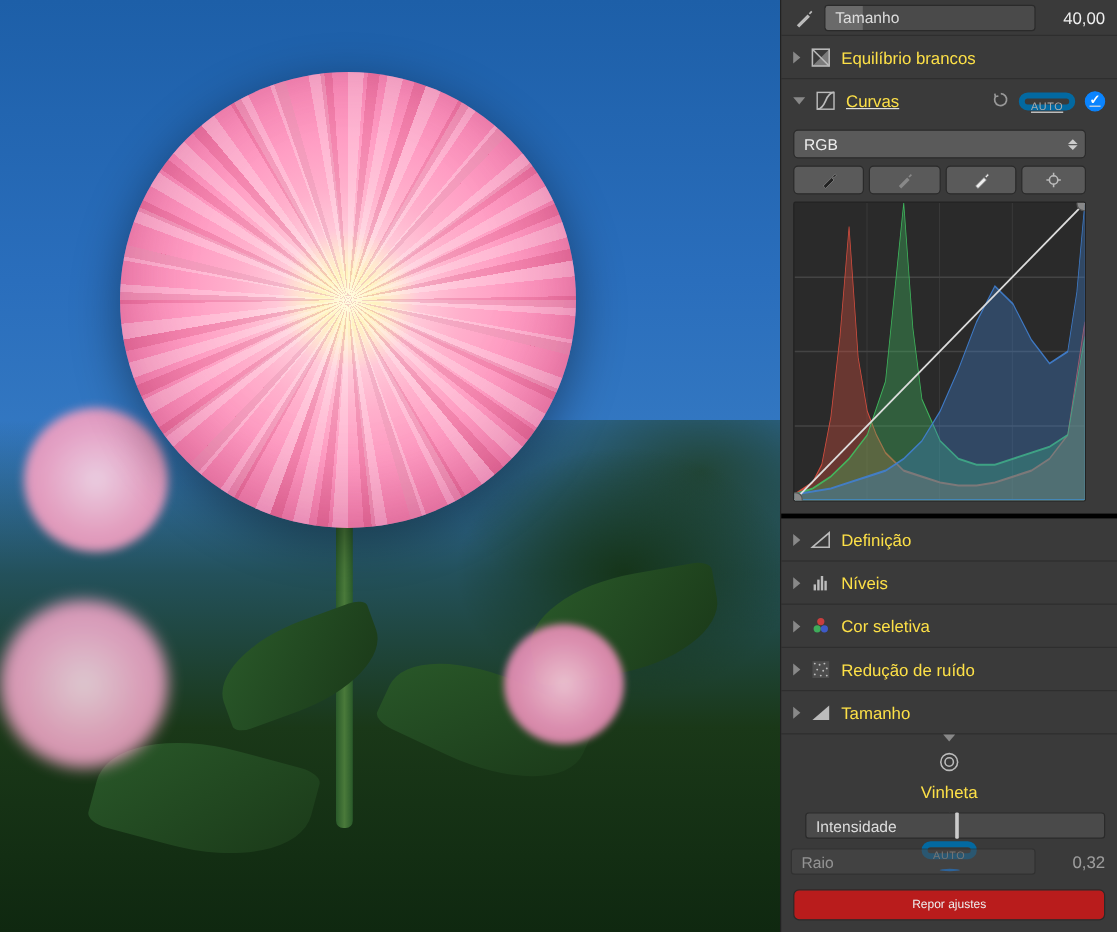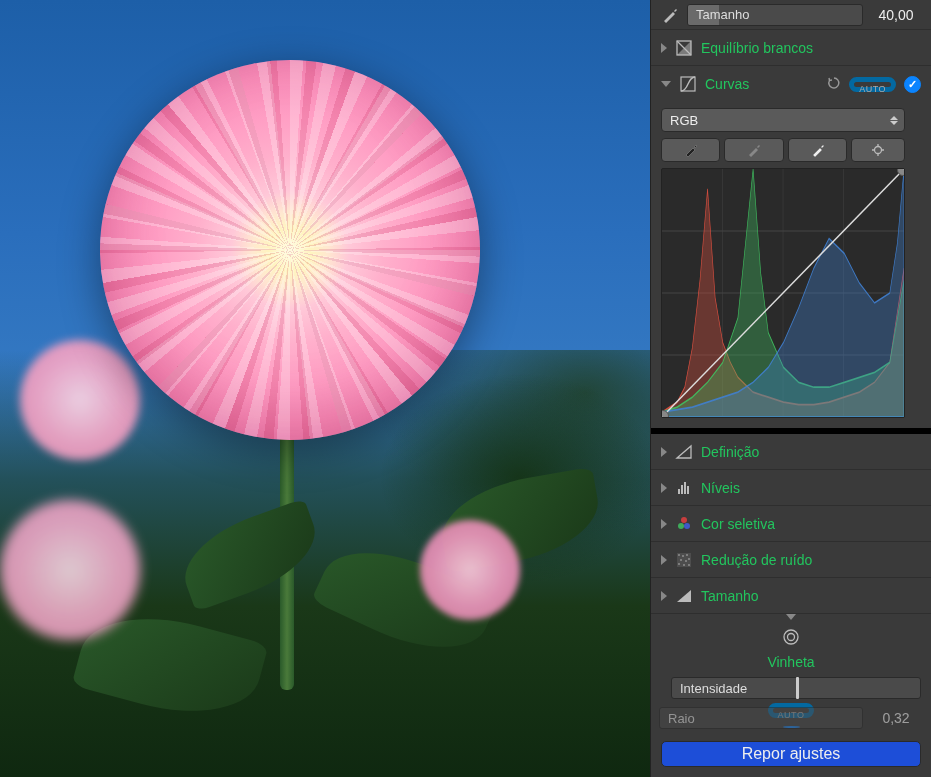--- a/index.html
+++ b/index.html
@@ -92,22 +92,22 @@
   .disclosure.open {
     border-left: 5px solid transparent;
     border-right: 5px solid transparent;
     border-top: 6px solid #888;
     border-bottom: none;
   }
   .adj-icon {
     width: 18px; height: 18px; display:flex; align-items:center; justify-content:center;
     color:#bbb; flex-shrink:0;
   }
-  .label { color:#22c55e; flex:1; font-size:14px; }
-  .value { color:#eee; font-size:14px; text-align:center; min-width:50px;}
+  .label { color:#fde047; flex:1; font-size:14px; }
+  .value { color:#eee; font-size:14px; text-align:right; min-width:50px;}
   .reset-btn { color:#999; cursor:pointer; }
   .auto-pill {
     font-size: 9px; color:#aaa; border:5px solid #0369a1; border-radius:8px;
     padding: 0 5px; height:15px; line-height:14px; cursor:pointer;
     letter-spacing:0.5px;
   }
   .check-circle {
     width:17px; height:17px; border-radius:50%; border:1.5px solid #0a84ff;
     display:flex; align-items:center; justify-content:center; cursor:pointer;
   }
@@ -117,21 +117,21 @@
     flex:1; height: 22px; background:#4a4a4a; border-radius:3px; position:relative;
     border:1px solid #2a2a2a;
   }
   .slider-fill { position:absolute; left:0; top:0; bottom:0; background:#6a6a6a; border-radius:2px 0 0 2px;}
   .slider-handle {
     position:absolute; top:-1px; bottom:-1px; width:3px; background:#ccc; border-radius:1px;
   }
   .slider-label { position:absolute; left:8px; top:0; bottom:0; display:flex; align-items:center; font-size:13px; color:#ddd;}
 
   
-  .curves-body { padding: 6px 26px 10px 10px; display:flex; flex-direction:column; gap:6px; border-bottom:6px solid #000000;}
+  .curves-body { padding: 6px 26px 10px 10px; display:flex; flex-direction:column; gap:6px; border-bottom:4px solid #000000;}
   .select {
     background:#5a5a5a; border:1px solid #2a2a2a; border-radius:4px;
     height:24px; display:flex; align-items:center; padding:0 8px; color:#eee;
     position:relative; cursor:pointer;
   }
   .select .chev { position:absolute; right:6px; display:flex; flex-direction:column; gap:1px;}
   .select .chev::before,.select .chev::after{content:"";width:0;height:0;border-left:4px solid transparent;border-right:4px solid transparent;}
   .select .chev::before{border-bottom:4px solid #ccc;}
   .select .chev::after{border-top:4px solid #ccc;}
   .picker-row { display:flex; gap:4px; }
@@ -144,22 +144,22 @@
     border:1px solid #222; border-radius:2px; overflow:hidden;
   }
   .histogram svg { position:absolute; inset:0; width:100%; height:100%; }
   .curve-handle {
     width:12px; height:12px; border-radius:50%; background:#888; border:1px solid #555;
     position:absolute; cursor:grab;
   }
   
   .footer { margin-top:auto; padding:8px 10px 10px 10px; }
   .reset-all {
-    width:100%; height:26px; background:#1d4ed8; border:1px solid #2a2a2a;
-    border-radius:5px; color:#eee; font-size:16px; cursor:pointer;
+    width:100%; height:26px; background:#b91c1c; border:1px solid #2a2a2a;
+    border-radius:5px; color:#eee; font-size:10px; cursor:pointer;
   }
 </style>
 </head>
 <body>
 
 <div class="canvas">
   <div class="sky"></div>
   <div class="foliage"></div>
   <div class="stem"></div>
   <div class="leaf" style="left:180px;top:520px;width:140px;height:70px;transform:rotate(-20deg);"></div>
@@ -192,21 +192,21 @@
     <span class="adj-icon">
       <svg viewBox="0 0 18 18" width="18" height="18">
           <rect x="2" y="2" width="14" height="14" fill="none" stroke="#bbb" stroke-width="1.3"></rect>
           <path d="M2 2 L16 16" stroke="#bbb" stroke-width="1.3"></path>
           <path d="M2 16 L16 2 L16 16 Z" fill="#bbb" opacity="0.5"></path>
         </svg>
     </span>
     <span class="label">Equilíbrio brancos</span>
   </div>
 
-  <div class="row" style="border-bottom:none;">
+  <div class="row" style="border-bottom:none;text-decoration:underline;">
     <span class="disclosure open"></span>
     <span class="adj-icon">
       <svg viewBox="0 0 18 18" width="18" height="18">
           <rect x="2" y="2" width="14" height="14" fill="none" stroke="#bbb" stroke-width="1.2"></rect>
           <path d="M2 16 Q6 16 9 9 Q12 2 16 2" fill="none" stroke="#bbb" stroke-width="1.4"></path>
         </svg>
     </span>
     <span class="label">Curvas</span>
     <span class="reset-btn">
       <svg viewBox="0 0 14 14" width="14" height="14">

